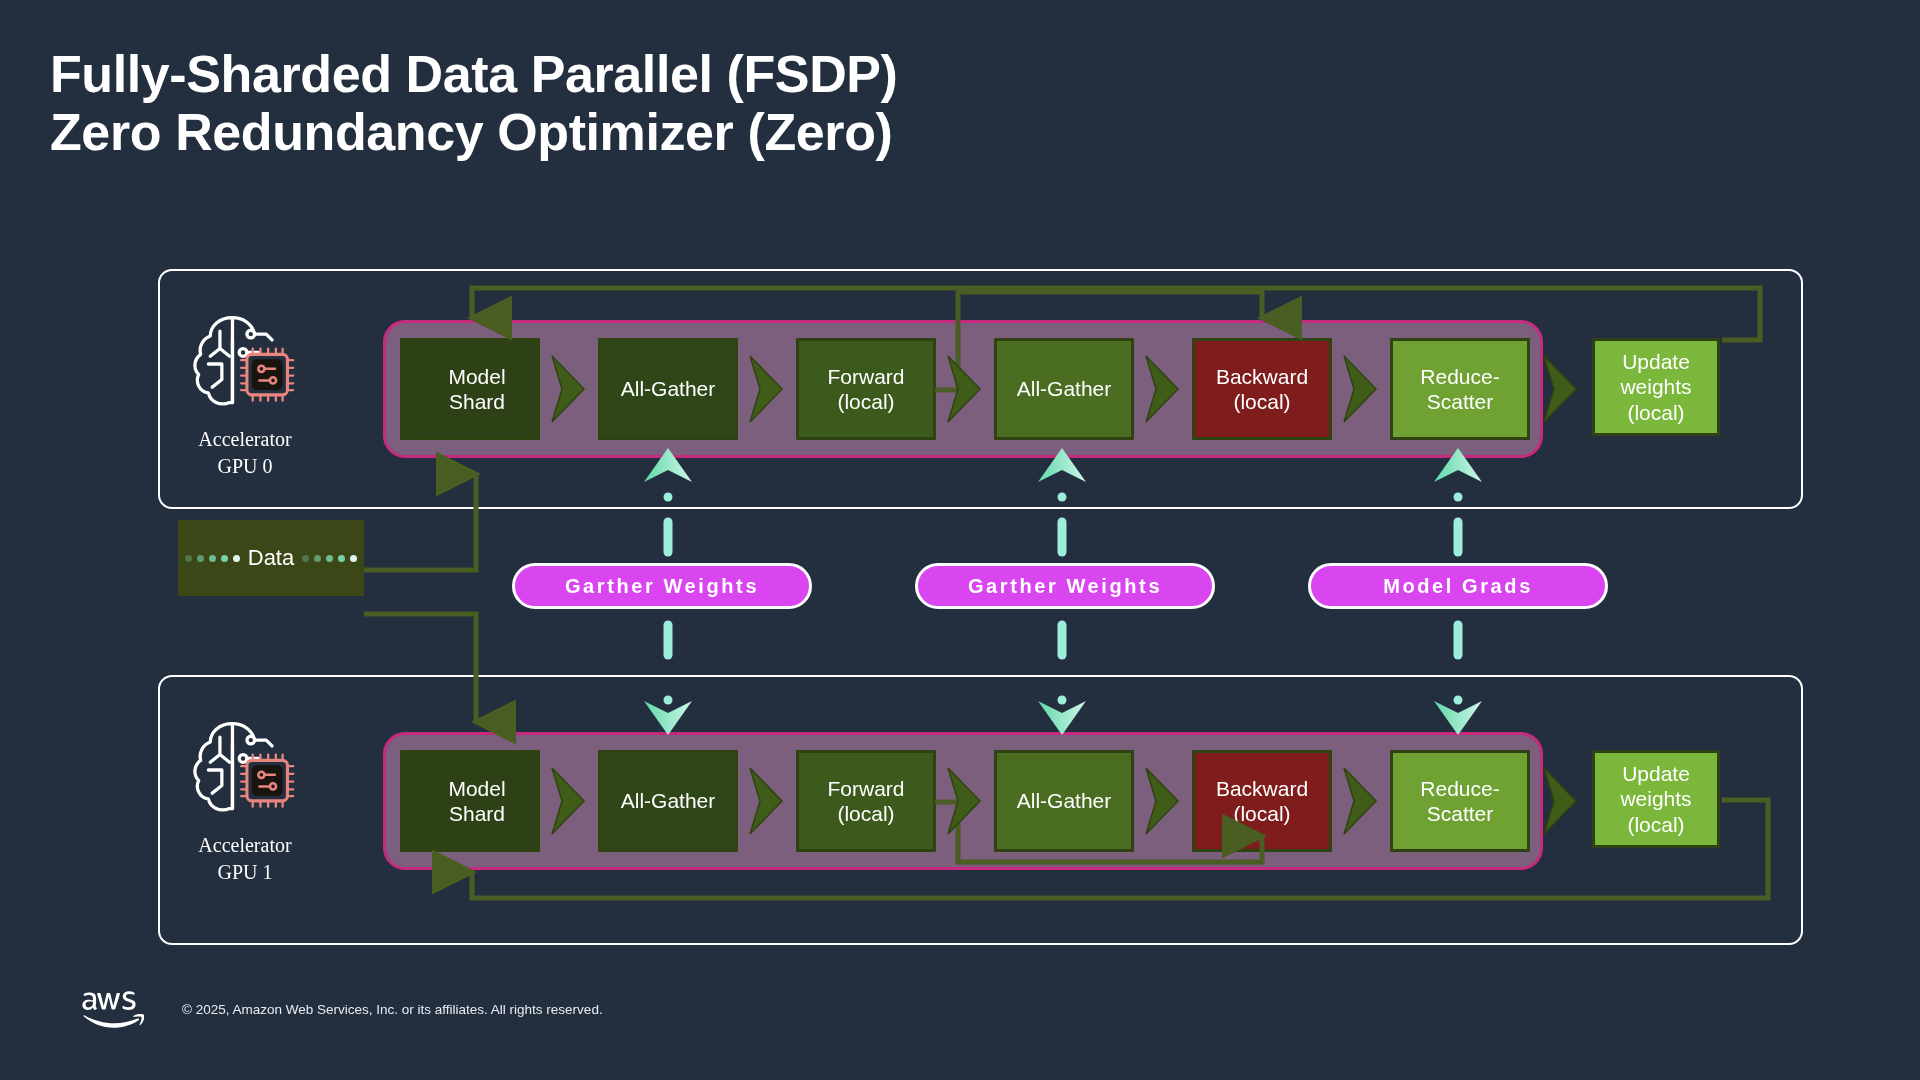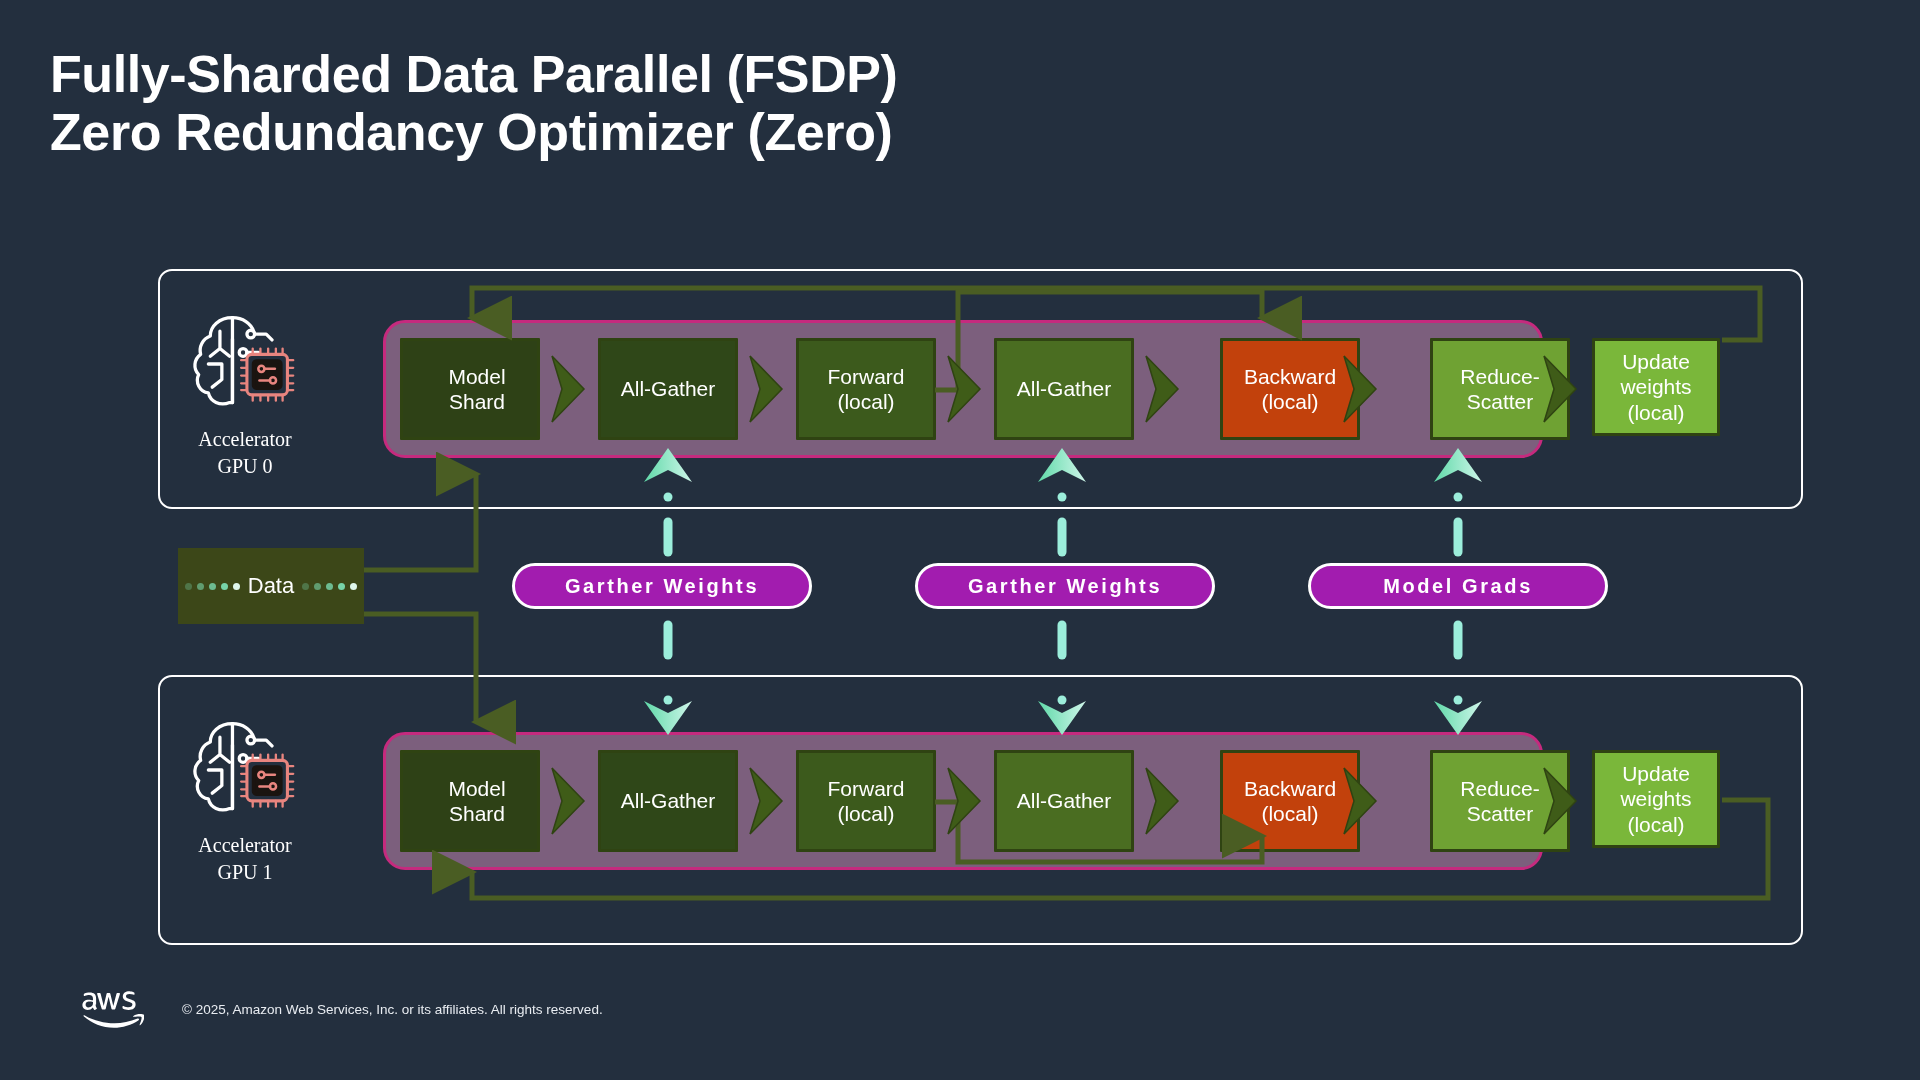--- a/index.html
+++ b/index.html
@@ -57,43 +57,43 @@
     display: flex; align-items: center; justify-content: center;
     text-align: center;
     color: #ffffff; font-size: 21px; line-height: 1.2;
     white-space: pre-line;
     border-radius: 1px;
   }
   .sbox.c0 { background: #2e4116; padding-left: 14px; }
   .sbox.c1 { background: #2f4718; }
   .sbox.c2 { background: #3c5a1c; }
   .sbox.c3 { background: #4a6d21; }
-  .sbox.c4 { background: #c2410c; margin-left: 28px; }
-  .sbox.c5 { background: #6fa233; margin-left: 40px; }
+  .sbox.c4 { background: #7f1d1d; }
+  .sbox.c5 { background: #6fa233; }
   .sbox.c6 { background: #7ab73a; }
 
   
   #data-box {
-    position: absolute; left: 178px; top: 548px;
+    position: absolute; left: 178px; top: 520px;
     width: 186px; height: 76px;
     background: #3c4718;
     display: flex; align-items: center; justify-content: center;
     gap: 8px;
   }
   .data-text { color: #ffffff; font-size: 22px; }
   .dot-run { display: flex; align-items: center; gap: 5px; }
   .dot { width: 7px; height: 7px; border-radius: 50%; background: #7de2b8; }
   .dot.d1 { opacity: .30; } .dot.d2 { opacity: .55; }
   .dot.d3 { opacity: .75; } .dot.d4 { opacity: .90; }
   .dot.d5 { opacity: 1; background: #dff7ec; }
 
   
   .pill {
     position: absolute; height: 46px;
-    background: #a21caf;
+    background: #d946ef;
     border: 3px solid #ffffff;
     border-radius: 26px;
     display: flex; align-items: center; justify-content: center;
     color: #ffffff; font-size: 20px; font-weight: bold;
     letter-spacing: 2.6px;
     z-index: 6;
   }
   #pill0 { left: 512px; top: 563px; width: 300px; }
   #pill1 { left: 915px; top: 563px; width: 300px; }
   #pill2 { left: 1308px; top: 563px; width: 300px; }

